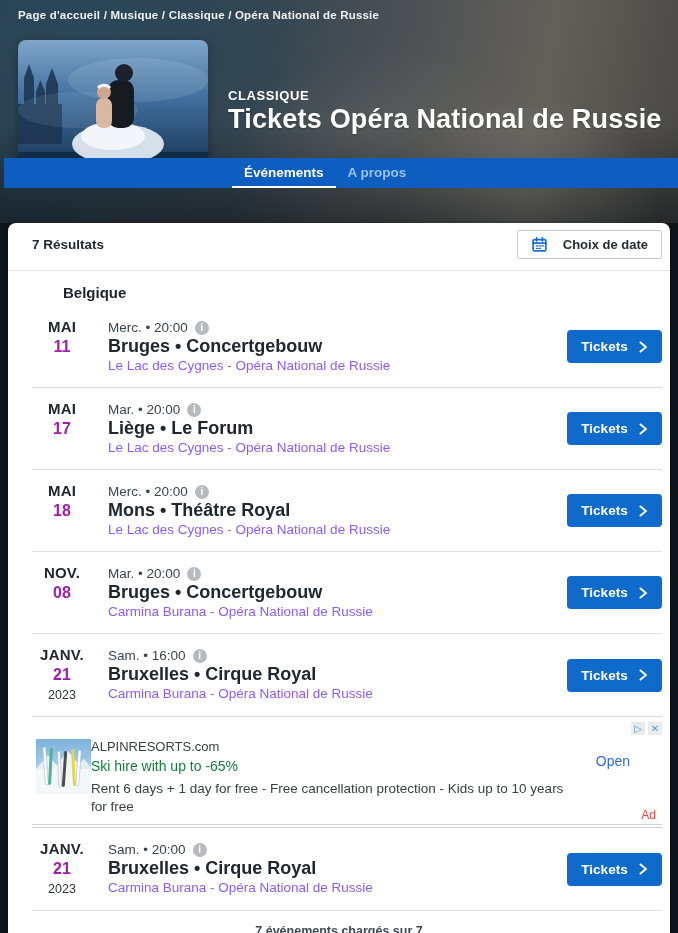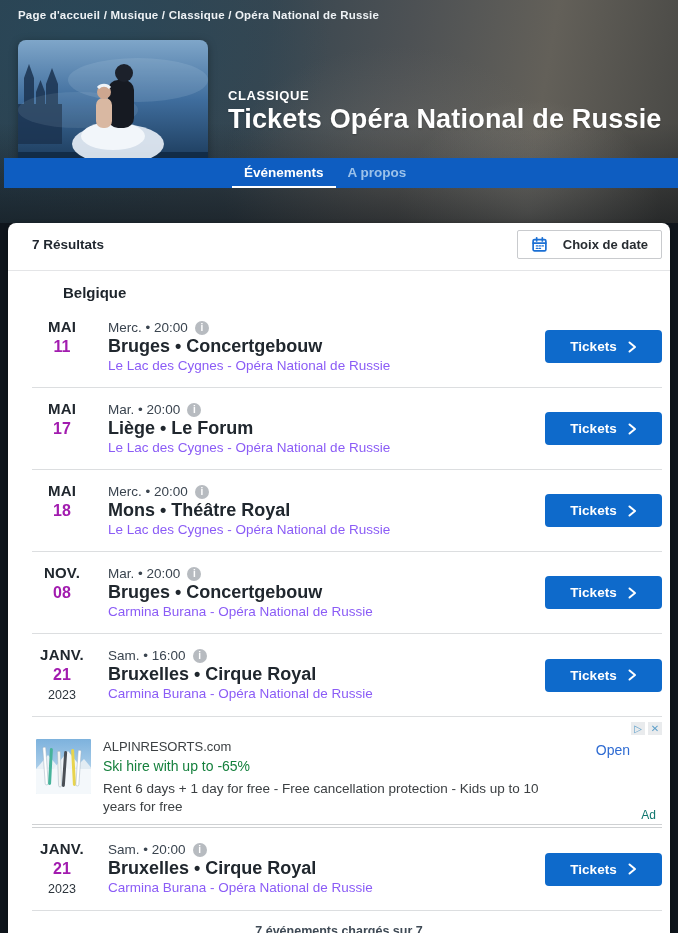--- a/index.html
+++ b/index.html
@@ -90,44 +90,44 @@
   .info-icon {
     display:inline-flex; align-items:center; justify-content:center;
     width:14px; height:14px; margin-left:7px; border-radius:50%;
     background:#b7bbc0; color:#fff; font-size:10px; font-weight:700;
     font-style:normal; cursor:pointer; flex:none;
   }
   .event-venue { font-size:18px; font-weight:700; color:#20272e; line-height:19px; }
   .event-title { font-size:13.5px; font-weight:400; color:#8b5cf6; line-height:19px; }
   .tickets-btn {
     margin-left:auto; align-self:center; flex:none;
-    width:117px; height:33px; border:none; border-radius:4px;
+    width:95px; height:33px; border:none; border-radius:4px;
     background:var(--button,#0e6acb); color:#fff;
     font-family:"Liberation Sans", sans-serif;
     font-size:13.5px; font-weight:700; cursor:pointer;
     display:flex; align-items:center; justify-content:center; gap:11px;
   }
   .tickets-btn svg { flex:none; }
 
   
   .ad-block { position:relative; margin:0 8px 0 24px; padding:22px 0 8px 4px; min-height:96px; }
   .ad-icons { position:absolute; top:5px; right:0; display:flex; gap:3px; }
   .ad-icons .chip {
     width:14px; height:13px; background:#e9ebed; color:#5c9ec9;
     display:flex; align-items:center; justify-content:center;
     font-size:10px; line-height:1; cursor:pointer;
   }
-  .ad-body { display:flex; gap:12px; }
+  .ad-body { display:flex; }
   .ad-img { width:55px; height:55px; flex:none; border-radius:1px; overflow:hidden; }
   .ad-text { flex:1; padding-right:98px; }
   .ad-advertiser { font-size:13px; color:#3c4043; line-height:16px; cursor:pointer; }
   .ad-headline { font-size:14px; color:#15803d; line-height:18px; margin-top:2px; cursor:pointer; }
   .ad-desc { font-size:13.5px; color:#3c4043; line-height:18px; margin-top:5px; }
-  .ad-open { position:absolute; right:32px; top:25px; font-size:14px; color:#2e6bd2; cursor:pointer; }
-  .ad-label { position:absolute; right:6px; bottom:2px; font-size:12px; color:#0f766e; }
+  .ad-open { position:absolute; right:32px; top:36px; font-size:14px; color:#2e6bd2; cursor:pointer; }
+  .ad-label { position:absolute; right:6px; bottom:2px; font-size:12px; color:#ef4444; }
   .ad-sep { height:1px; background:#cfd1d3; margin:0 8px 0 24px; }
   .ad-sep + .ad-sep { margin-top:2px; }
 
   
   .loader-footer { padding-top:13px; text-align:center; }
   .loader-label { font-size:12.5px; font-weight:600; color:#3f4a55; }
 </style>
 </head>
 <body>
 

